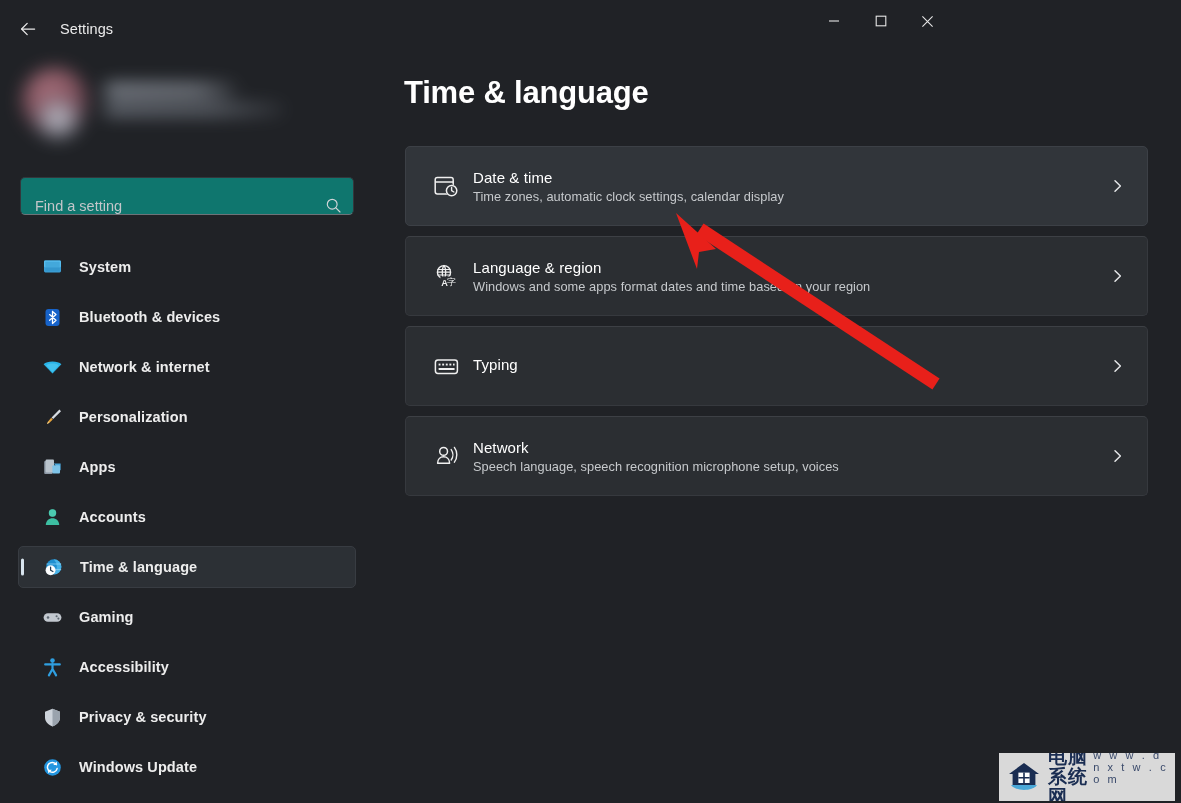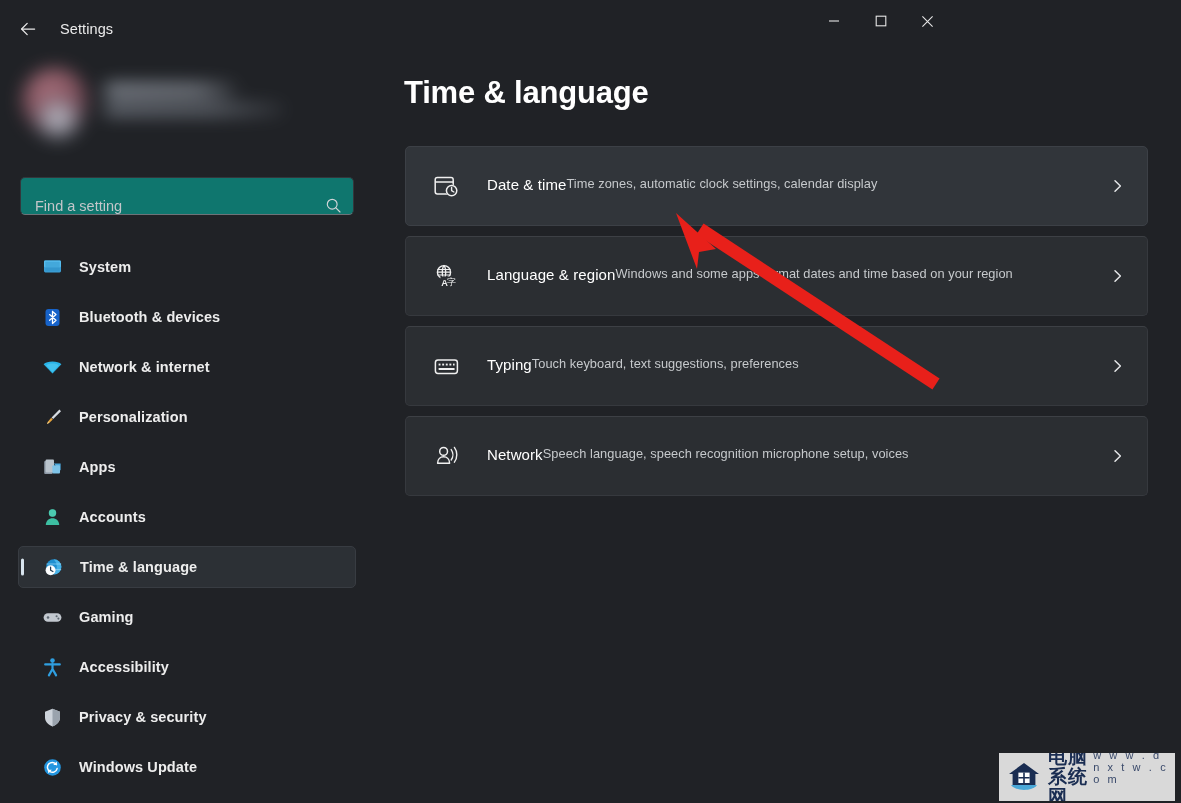--- a/index.html
+++ b/index.html
@@ -223,23 +223,23 @@
   .card-ico {
     width: 44px;
     margin-left: 18px;
     display: flex;
     align-items: center;
     justify-content: center;
     flex: 0 0 44px;
   }
   .card-ico svg { display: block; }
   .card-text {
-    margin-left: 19px;
-    display: flex;
-    flex-direction: row;
+    margin-left: 5px;
+    display: flex;
+    flex-direction: column;
     justify-content: center;
   }
   .card-title {
     font-size: 15px;
     color: #ffffff;
     letter-spacing: .1px;
     margin-bottom: 3px;
   }
   .card-sub {
     font-size: 12.8px;
@@ -539,21 +539,20 @@
             <rect x="5.6" y="10.6" width="1.9" height="1.9" fill="#f0f0f0"></rect>
             <rect x="9.2" y="10.6" width="1.9" height="1.9" fill="#f0f0f0"></rect>
             <rect x="12.8" y="10.6" width="1.9" height="1.9" fill="#f0f0f0"></rect>
             <rect x="16.4" y="10.6" width="1.9" height="1.9" fill="#f0f0f0"></rect>
             <rect x="20" y="10.6" width="1.6" height="1.9" fill="#f0f0f0"></rect>
             <rect x="5.6" y="15" width="16" height="2" rx="0.6" fill="#f0f0f0"></rect>
           </svg>
         </span>
         <div class="card-text">
           <div class="card-title">Typing</div>
-          <div class="card-sub">Touch keyboard, text suggestions, preferences</div>
         </div>
         <span class="card-chev">
           <svg width="15" height="15" viewBox="0 0 15 15">
             <path d="M5 2.2 L10.4 7.5 L5 12.8" fill="none" stroke="#e2e4e6" stroke-width="1.5" stroke-linecap="round" stroke-linejoin="round"></path>
           </svg>
         </span>
       </div>
 
       <div class="card">
         <span class="card-ico">

